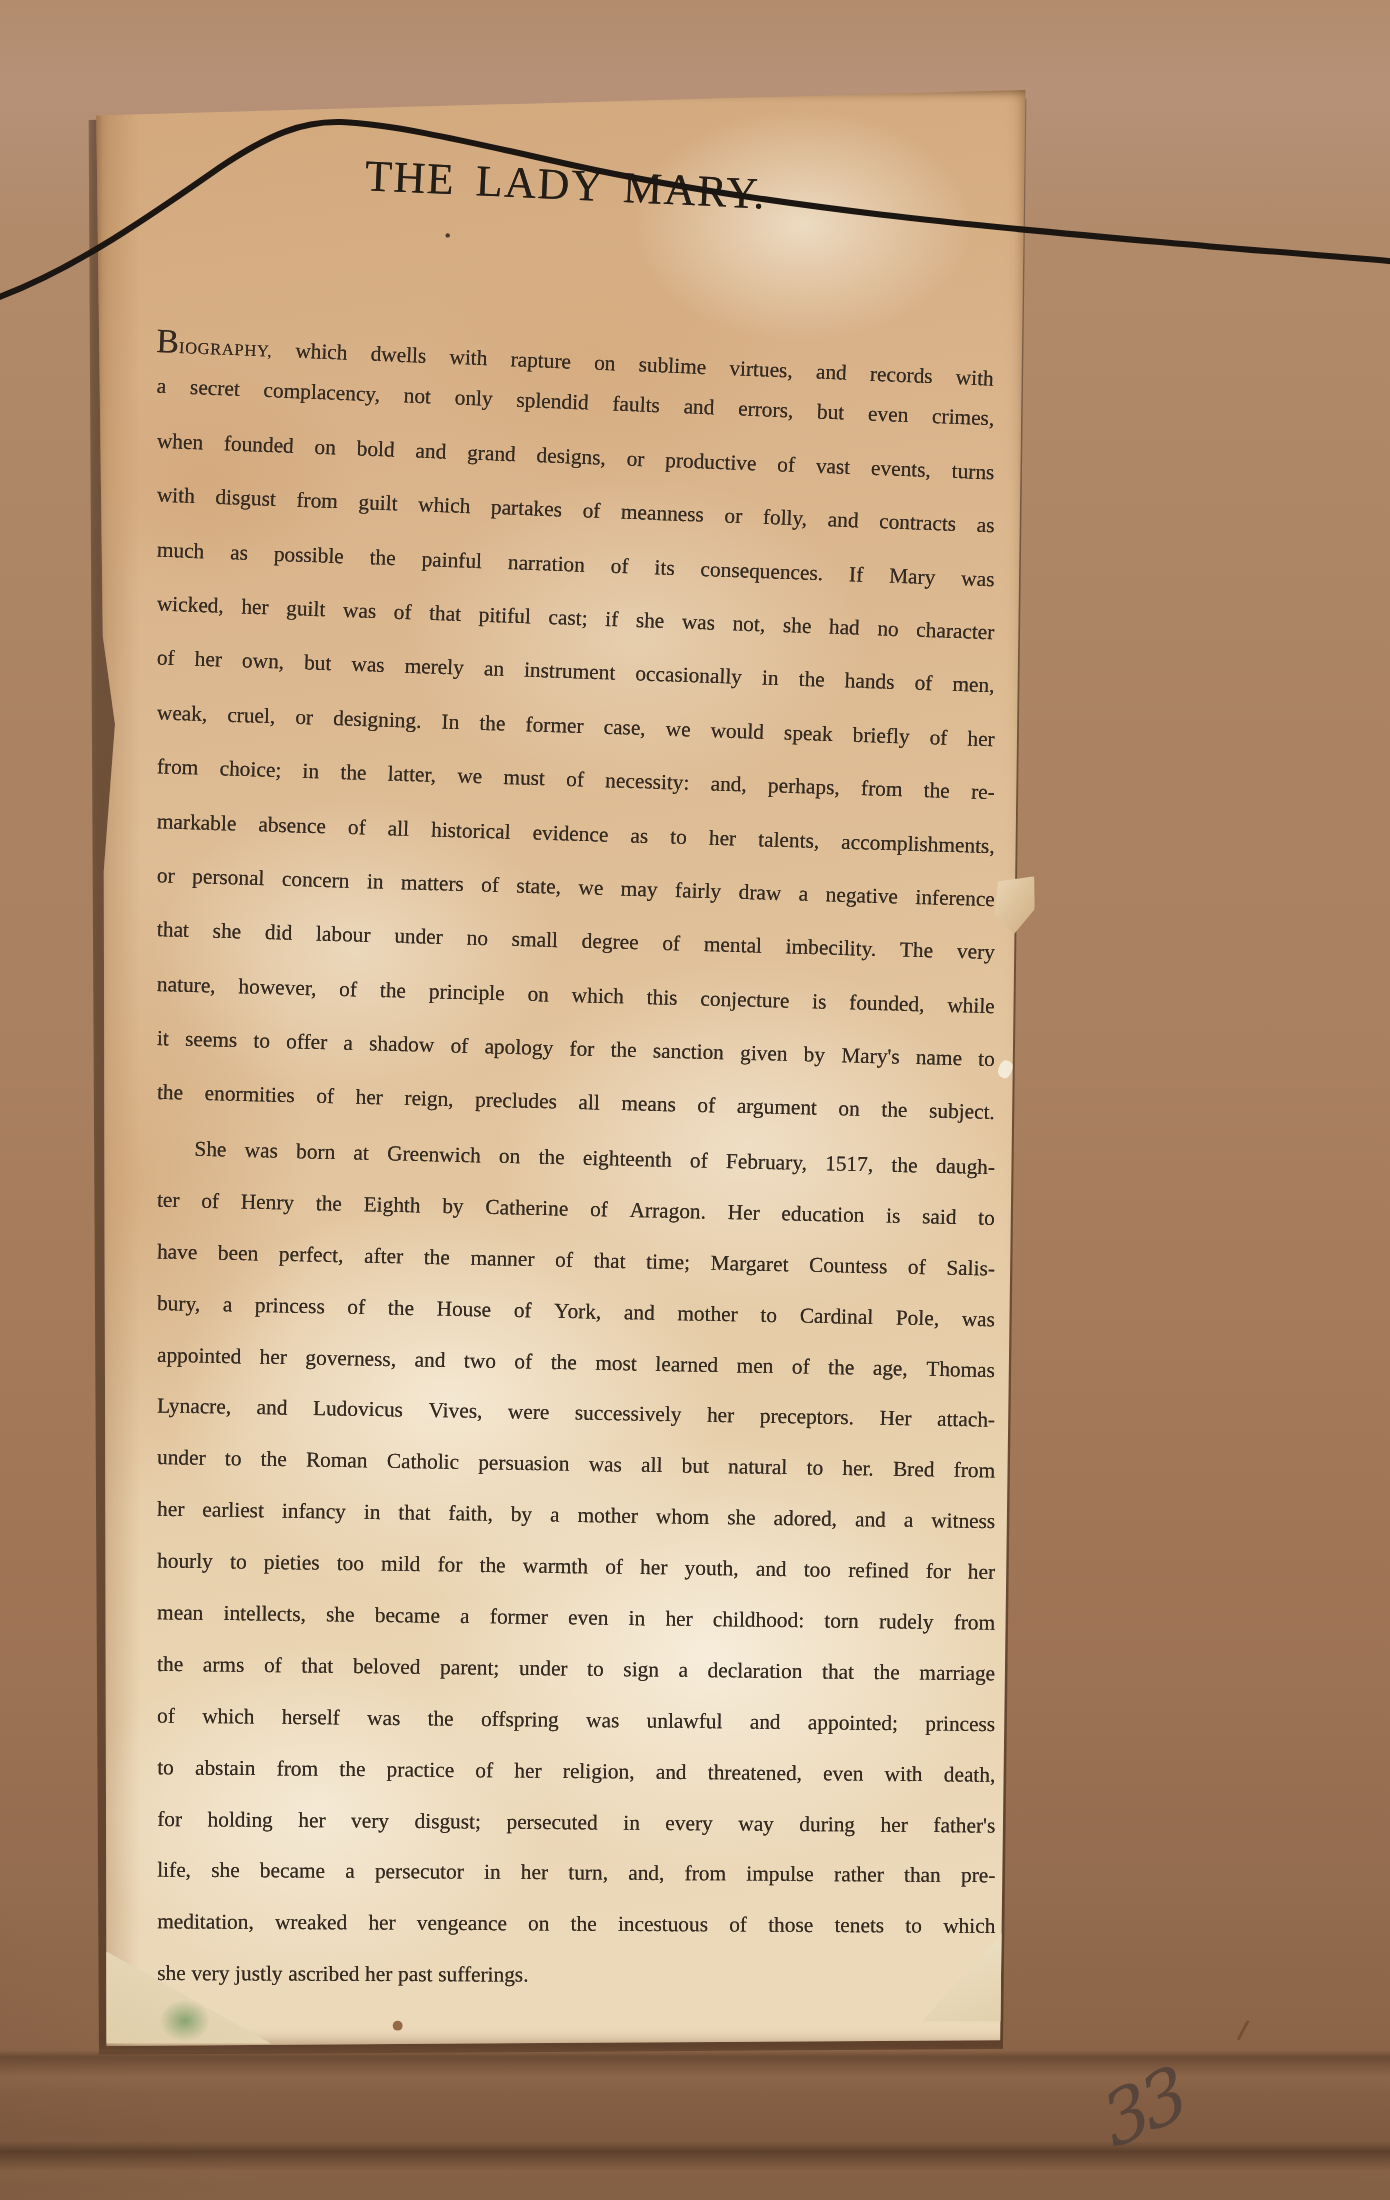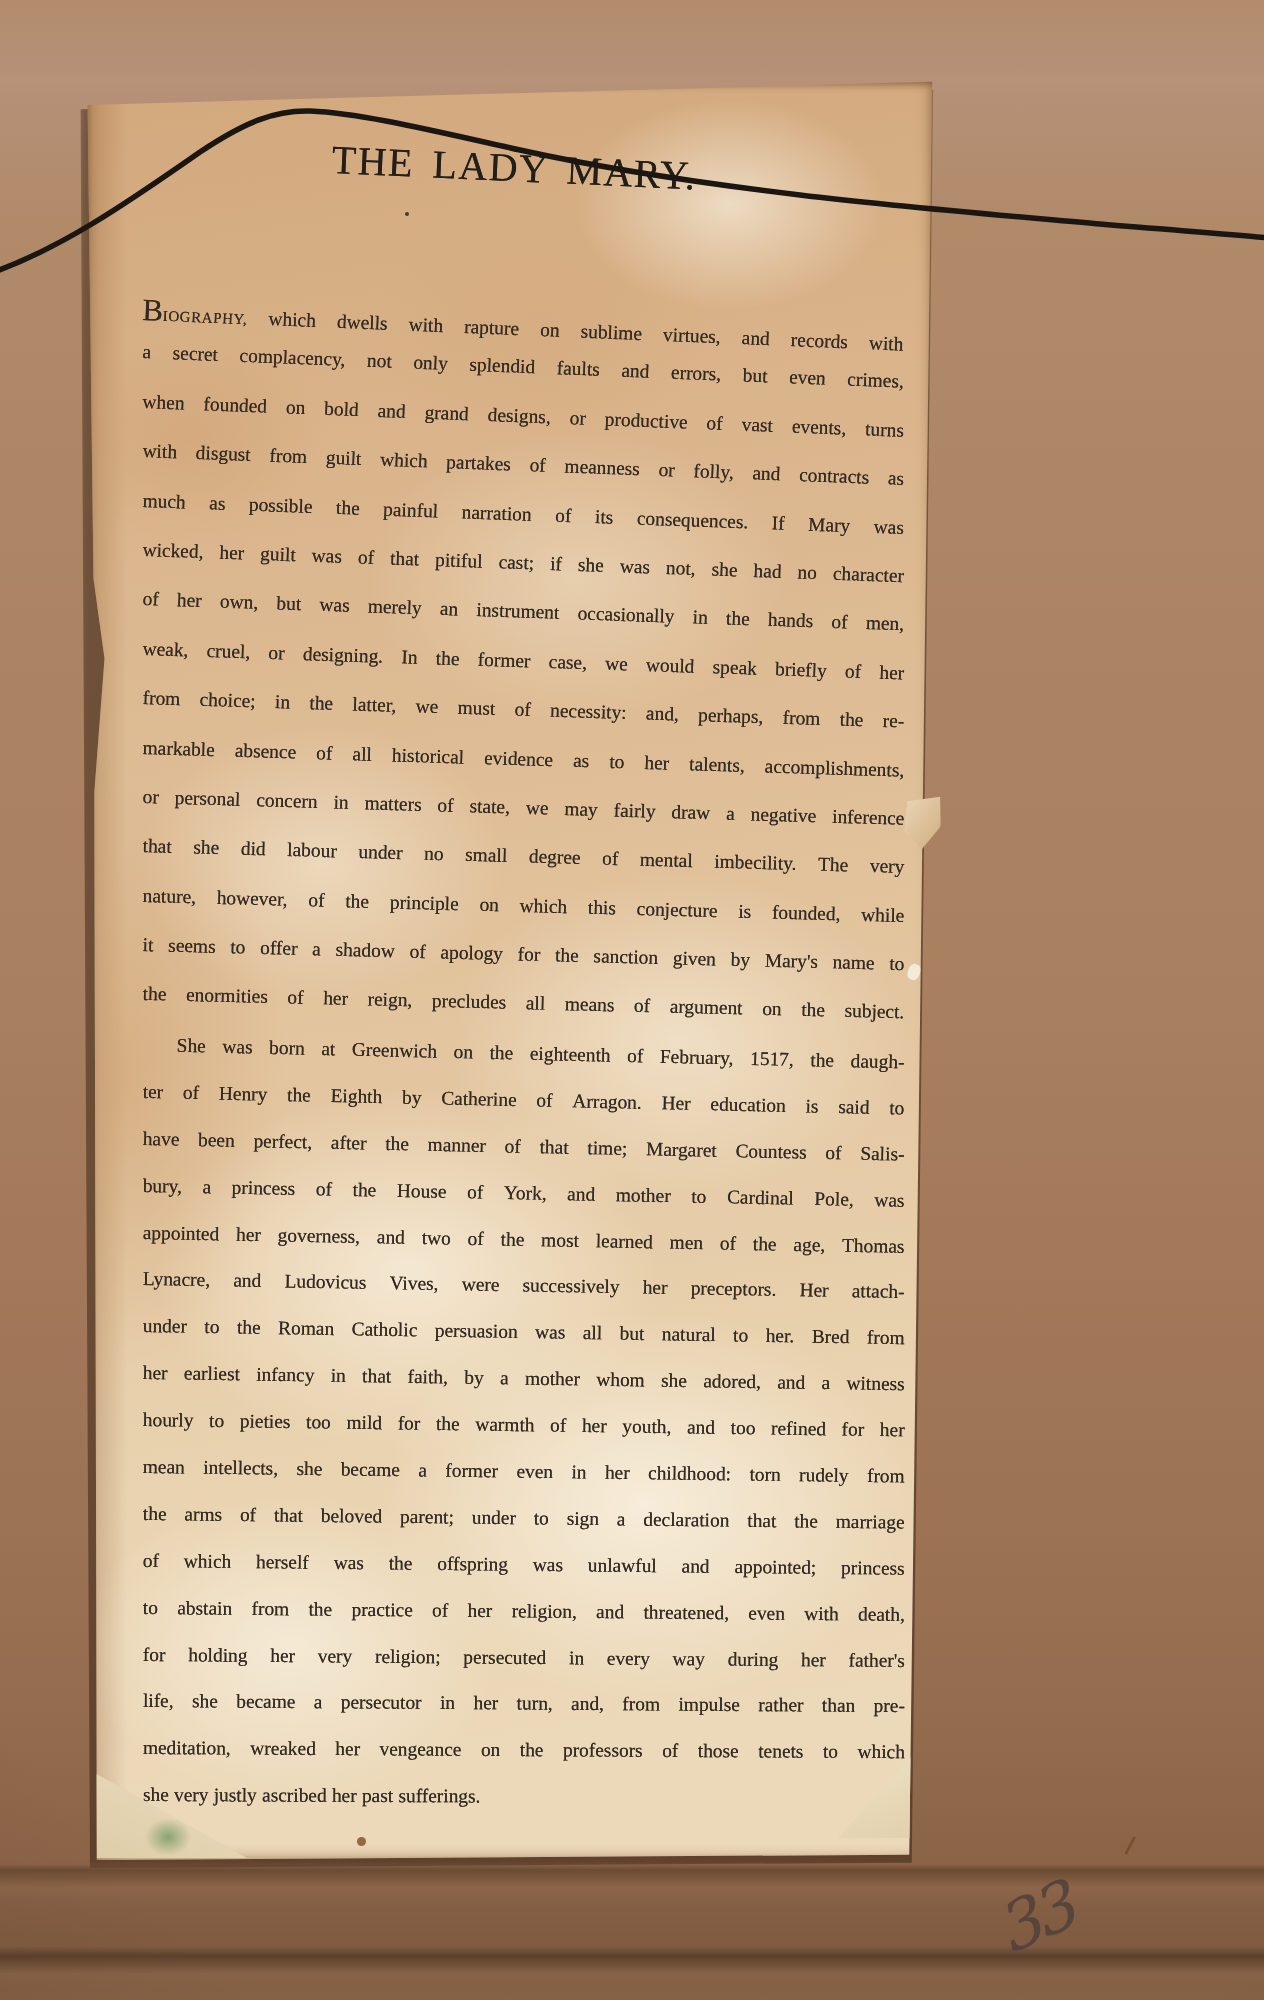--- a/index.html
+++ b/index.html
@@ -518,21 +518,21 @@
           <span class="word">threatened,</span>
           <span class="word">even</span>
           <span class="word">with</span>
           <span class="word">death,</span>
         </div>
         <div class="line" style="height: 46.9px; transform: rotate(0.452deg);">
           <span class="word">for</span>
           <span class="word">holding</span>
           <span class="word">her</span>
           <span class="word">very</span>
-          <span class="word">religion;</span>
+          <span class="word">disgust;</span>
           <span class="word">persecuted</span>
           <span class="word">in</span>
           <span class="word">every</span>
           <span class="word">way</span>
           <span class="word">during</span>
           <span class="word">her</span>
           <span class="word">father's</span>
         </div>
         <div class="line" style="height: 46.9px; transform: rotate(0.386deg);">
           <span class="word">life,</span>
@@ -550,21 +550,21 @@
           <span class="word">than</span>
           <span class="word">pre-</span>
         </div>
         <div class="line" style="height: 46.9px; transform: rotate(0.32deg);">
           <span class="word">meditation,</span>
           <span class="word">wreaked</span>
           <span class="word">her</span>
           <span class="word">vengeance</span>
           <span class="word">on</span>
           <span class="word">the</span>
-          <span class="word">professors</span>
+          <span class="word">incestuous</span>
           <span class="word">of</span>
           <span class="word">those</span>
           <span class="word">tenets</span>
           <span class="word">to</span>
           <span class="word">which</span>
         </div>
         <div class="line last" style="height: 46.9px; transform: rotate(0.254deg);">
           <span class="word">she</span>
           <span class="word">very</span>
           <span class="word">justly</span>

